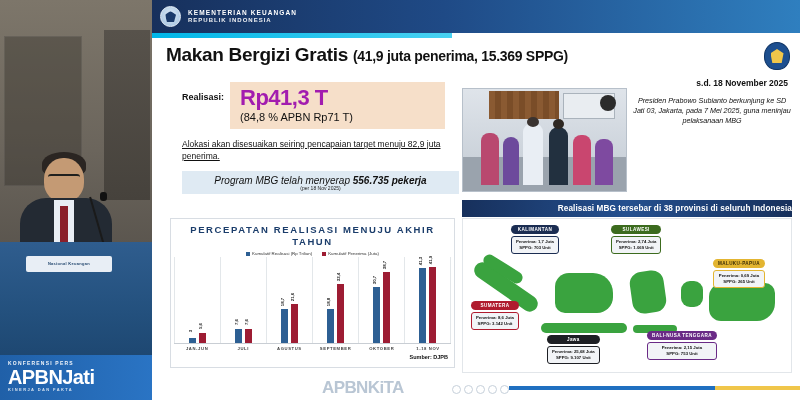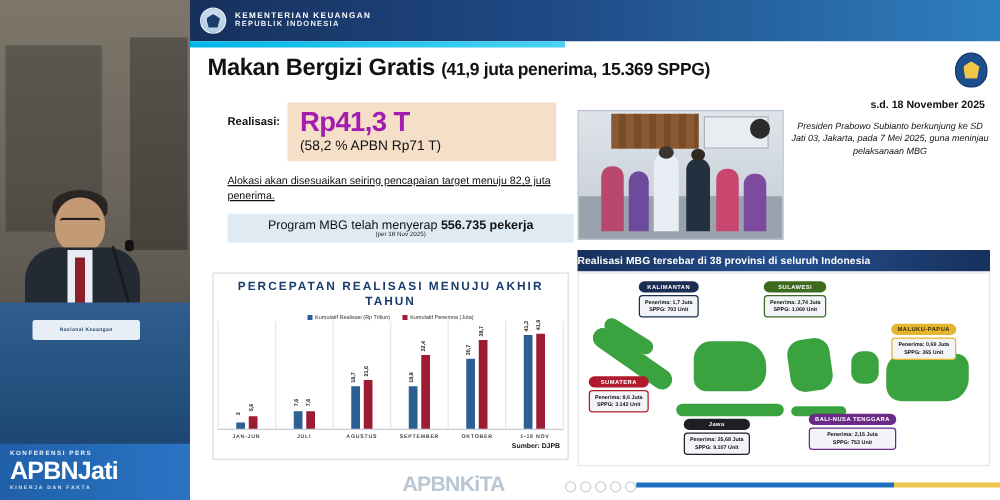--- a/index.html
+++ b/index.html
@@ -108,21 +108,21 @@
   }
   .realisasi-big { font-size:22px; font-weight:800; color:#a21caf; line-height:25px; letter-spacing:-.5px;}
   .realisasi-sub { font-size:11px; color:#111; line-height:14px; }
 
   .alokasi-note { font-size:8.5px; color:#111; line-height:12px; margin-top:9px; width:275px;text-decoration:underline; }
 
   .mbg-strip {
     margin-top:9px; width:277px; background:#dfeaf3; text-align:center;
     padding:4px 0 3px 0;
   }
-  .mbg-strip .t { font-size:10px; color:#111; }
+  .mbg-strip .t { font-size:10px; color:#111;font-style:italic; }
   .mbg-strip .t b { font-weight:800; }
   .mbg-strip .per { font-size:5px; color:#222; margin-top:-1px; }
 
   
   .chart-card {
     position:absolute; left:18px; top:218px; width:285px; height:150px;
     background:#fff; border:1px solid #d8dde3;
   }
   .chart-title { text-align:center; font-size:9.5px; font-weight:800; color:#1b3d6b;
     letter-spacing:1.6px; padding-top:5px; line-height:12px; }
@@ -190,21 +190,21 @@
   .photo-cap {
     position:absolute; left:480px; top:96px; width:160px; text-align:center;
   }
   .photo-cap .it { font-size:7.2px; font-style:italic; color:#111; line-height:10px; }
   .photo-cap .src { font-size:9px; font-weight:800; color:#111; margin-top:4px; }
 
   
   .map-head {
     position:absolute; left:310px; top:200px; width:330px; height:17px;
     background:linear-gradient(90deg,#17305c,#24508f 50%,#17305c);
-    color:#fff; font-size:8.2px; font-weight:800; text-align:left;
+    color:#fff; font-size:8.2px; font-weight:800; text-align:right;
     line-height:17px; letter-spacing:.1px;
   }
   .map-area {
     position:absolute; left:310px; top:218px; width:330px; height:155px;
     background:#ffffff; border:1px solid #e2e6ea; overflow:hidden;
   }
   .isl { position:absolute; background:#3aa33f; }
   .callout { position:absolute; }
   .co-pill {
     color:#fff; font-size:4.6px; font-weight:800; letter-spacing:.4px;
@@ -284,21 +284,21 @@
     </div>
     <div class="dirjen-seal"></div>
 
     <div class="sd-date">s.d. 18 November 2025</div>
 
     <div class="left-col">
       <div class="realisasi-row">
         <div class="realisasi-label">Realisasi:</div>
         <div class="realisasi-box">
           <div class="realisasi-big">Rp41,3 T</div>
-          <div class="realisasi-sub">(58,2 % APBN Rp71 T)</div>
+          <div class="realisasi-sub">(84,8 % APBN Rp71 T)</div>
         </div>
       </div>
       <div class="alokasi-note">Alokasi akan disesuaikan seiring pencapaian target menuju 82,9 juta penerima.</div>
       <div class="mbg-strip">
         <div class="t"><span>Program MBG telah menyerap </span><b>556.735 pekerja</b></div>
         <div class="per">(per 18 Nov 2025)</div>
       </div>
     </div>
 
     <div class="chart-card">

